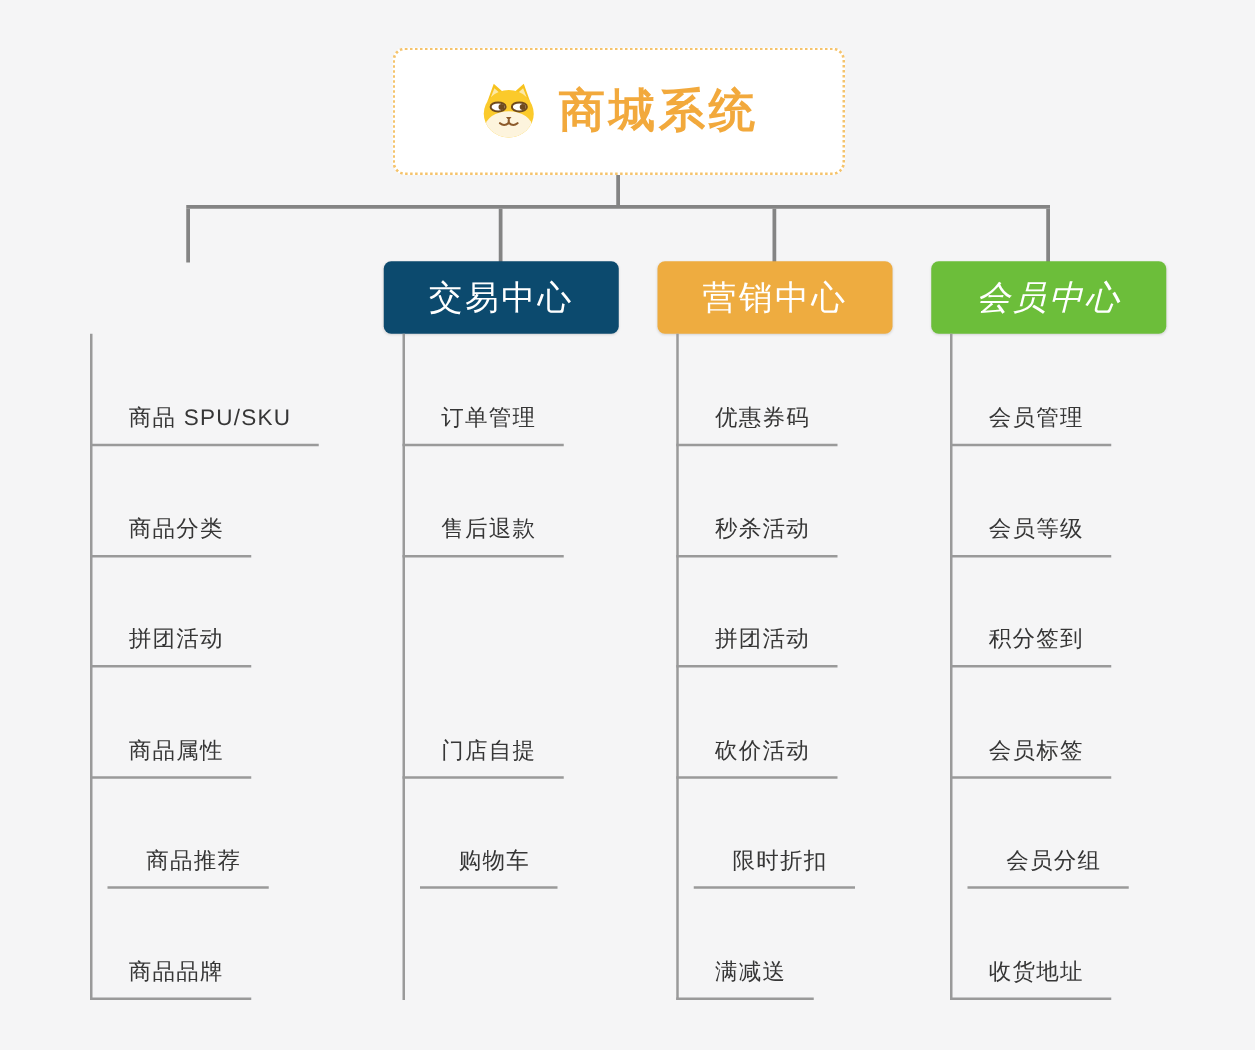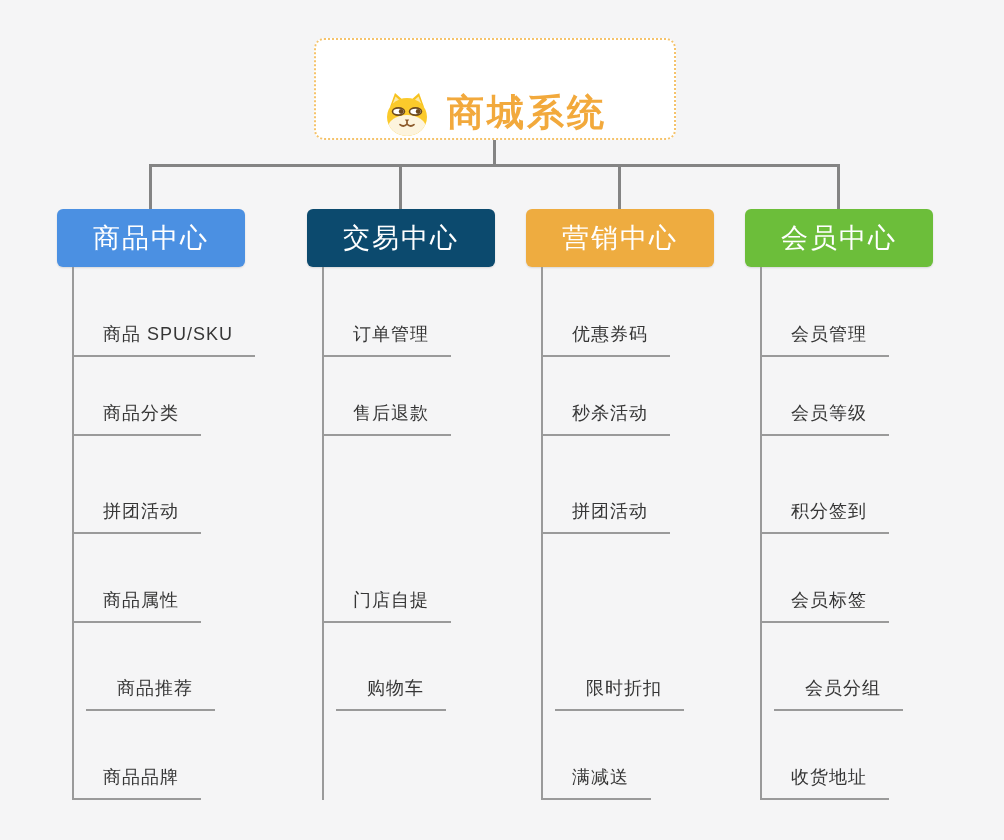--- a/index.html
+++ b/index.html
@@ -9,21 +9,21 @@
     background:#f5f5f6;
     font-family:"Liberation Sans","DejaVu Sans",sans-serif;
     overflow:hidden;
   }
   
   .root-node {
     position:absolute; left:314px; top:38px; width:362px; height:102px;
     background:#ffffff;
     border:2px dotted #f5c36b;
     border-radius:10px;
-    display:flex; align-items:flex-end; justify-content:center; gap:16px;
+    display:flex; align-items:center; justify-content:center; gap:16px;
   }
   .root-title {
     font-size:37px; font-weight:bold; color:#f2a93c; letter-spacing:3px;
   }
   .dog-icon { width:48px; height:46px; display:inline-block; }
   
   .conn { position:absolute; background:#848484; }
   .conn.stub  { left:493px; top:140px; width:3px;  height:24px; }
   .conn.bus   { left:149px; top:164px; width:691px; height:3px; }
   .conn.drop  { width:3px; top:167px; height:43px; }
@@ -50,21 +50,21 @@
   }
   .node {
     position:absolute; left:15px;
     white-space:nowrap;
     font-size:18px; color:#363636; letter-spacing:1px;
     line-height:30px; height:38px;
     padding:0 22px 6px 31px;
     border-bottom:2px solid #9a9a9a;
   }
   .i1 { top:110px; }
-  .i2 { top:189px; }
+  .i2 { top:199px; }
   .i3 { top:287px; }
   .i4 { top:376px; }
   .i5 { top:464px;margin-left:14px; }
   .i6 { top:553px; }
 </style>
 </head>
 <body>
 
 <div class="canvas">
 
@@ -94,21 +94,20 @@
   </div>
 
   <div class="conn stub"></div>
   <div class="conn bus"></div>
   <div class="conn drop d1"></div>
   <div class="conn drop d2"></div>
   <div class="conn drop d3"></div>
   <div class="conn drop d4"></div>
 
   <div class="branch b1">
-    <div class="branch-header" style="background-color: rgb(75, 144, 226);">商品中心</div>
     <div class="trunk"></div>
     <div class="node i1">商品 SPU/SKU</div>
     <div class="node i2">商品分类</div>
     <div class="node i3">拼团活动</div>
     <div class="node i4">商品属性</div>
     <div class="node i5">商品推荐</div>
     <div class="node i6">商品品牌</div>
   </div>
 
   <div class="branch b2">
@@ -119,26 +118,27 @@
     <div class="node i4">门店自提</div>
     <div class="node i5">购物车</div>
   </div>
 
   <div class="branch b3">
     <div class="branch-header" style="background-color: rgb(238, 172, 64);">营销中心</div>
     <div class="trunk"></div>
     <div class="node i1">优惠券码</div>
     <div class="node i2">秒杀活动</div>
     <div class="node i3">拼团活动</div>
+    <div class="node i4">砍价活动</div>
     <div class="node i5">限时折扣</div>
     <div class="node i6">满减送</div>
   </div>
 
   <div class="branch b4">
-    <div class="branch-header" style="background-color: rgb(108, 190, 58);">会员中心</div>
+    <div class="branch-header" style="background-color: rgb(108, 190, 58); font-style: italic;">会员中心</div>
     <div class="trunk"></div>
     <div class="node i1">会员管理</div>
     <div class="node i2">会员等级</div>
     <div class="node i3">积分签到</div>
     <div class="node i4">会员标签</div>
     <div class="node i5">会员分组</div>
     <div class="node i6">收货地址</div>
   </div>
 
 </div>

